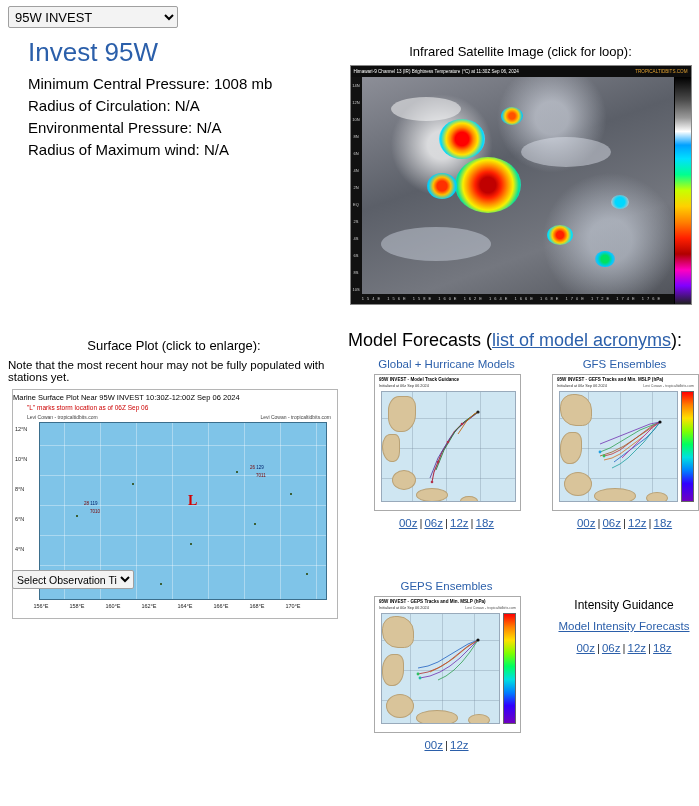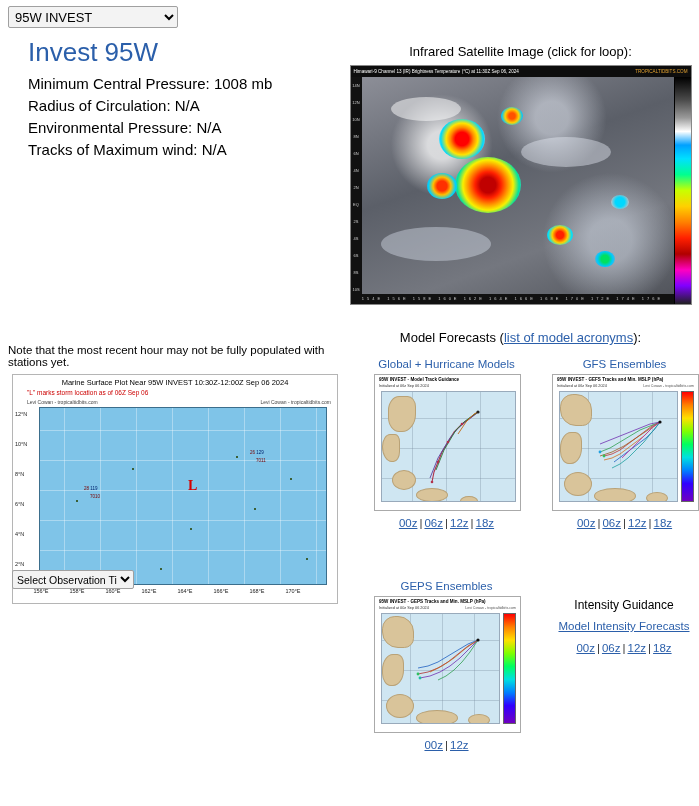--- a/index.html
+++ b/index.html
@@ -181,21 +181,20 @@
     height: 228px;
     margin-left: 6px;
     background: #ffffff;
     border: 1px solid #b5b5b5;
     cursor: pointer;
     overflow: hidden;
   }
   .sp-title {
     position: absolute;
     top: 3px; left: 0; right: 0;
-    text-align: center;
     font-size: 7.5px;
     color: #000;
   }
   .sp-sub {
     position: absolute;
     top: 14px; left: 14px;
     font-size: 6.5px;
     color: #cc0000;
   }
   .sp-credit-l {
@@ -267,22 +266,22 @@
   }
 
   
   .models-section {
     position: absolute;
     left: 348px;
     top: 330px;
     width: 345px;
   }
   .models-heading {
-    text-align: center;
-    font-size: 13px;
+    text-align: left;
+    font-size: 18px;
     margin-bottom: 10px;
   }
   .models-heading a { color: #2b5faa; }
   .model-col-title {
     text-align: center;
     font-size: 11.5px;
     color: #2b5faa;
     margin-bottom: 4px;
   }
   a { color: #2b5faa; text-decoration: underline; cursor: pointer; }
@@ -390,21 +389,21 @@
     <select class="storm-select">
       <option>95W INVEST</option>
     </select>
   </div>
 
   <div class="info-panel">
     <h1 class="storm-title">Invest 95W</h1>
     <div class="stat-line">Minimum Central Pressure: 1008 mb</div>
     <div class="stat-line">Radius of Circulation: N/A</div>
     <div class="stat-line">Environmental Pressure: N/A</div>
-    <div class="stat-line">Tracks of Maximum wind: N/A</div>
+    <div class="stat-line">Radius of Maximum wind: N/A</div>
   </div>
 
   <div class="sat-section">
     <div class="section-caption">Infrared Satellite Image (click for loop):</div>
     <div class="sat-img-box">
       <div class="sat-header">
         <span class="right">TROPICALTIDBITS.COM</span>
         <span>Himawari-9 Channel 13 (IR) Brightness Temperature (°C) at 11:30Z Sep 06, 2024</span>
       </div>
       <div class="sat-map">
@@ -434,20 +433,21 @@
         <span>4S</span>
         <span>6S</span>
         <span>8S</span>
         <span>10S</span>
       </div>
       <div class="sat-colorbar"></div>
     </div>
   </div>
 
   <div class="surface-section">
+    <div class="section-caption">Surface Plot (click to enlarge):</div>
     <div class="surface-note">Note that the most recent hour may not be fully populated with stations yet.</div>
     <div class="surface-img-box">
       <div class="sp-title">Marine Surface Plot Near 95W INVEST 10:30Z-12:00Z Sep 06 2024</div>
       <div class="sp-sub">"L" marks storm location as of 06Z Sep 06</div>
       <div class="sp-credit-l">Levi Cowan - tropicaltidbits.com</div>
       <div class="sp-credit-r">Levi Cowan - tropicaltidbits.com</div>
 
       <div class="sp-map">
         <div class="sp-grid-v" style="left:24px;"></div>
         <div class="sp-grid-v" style="left:60px;"></div>

